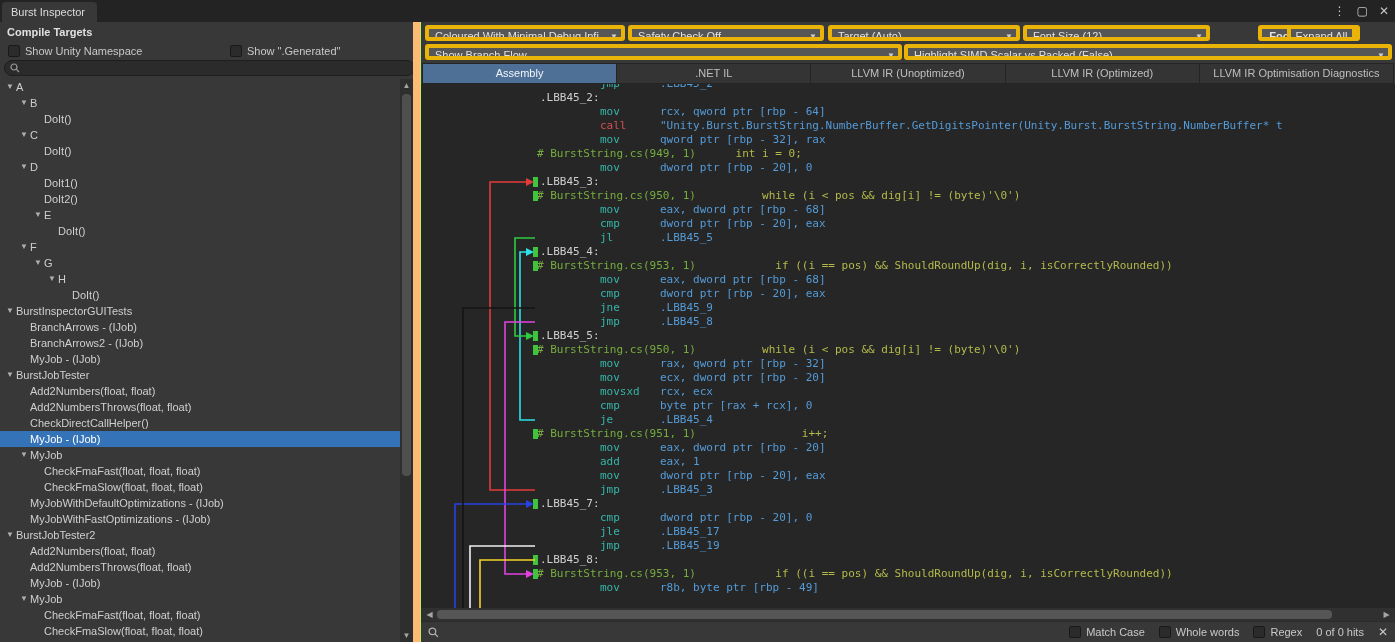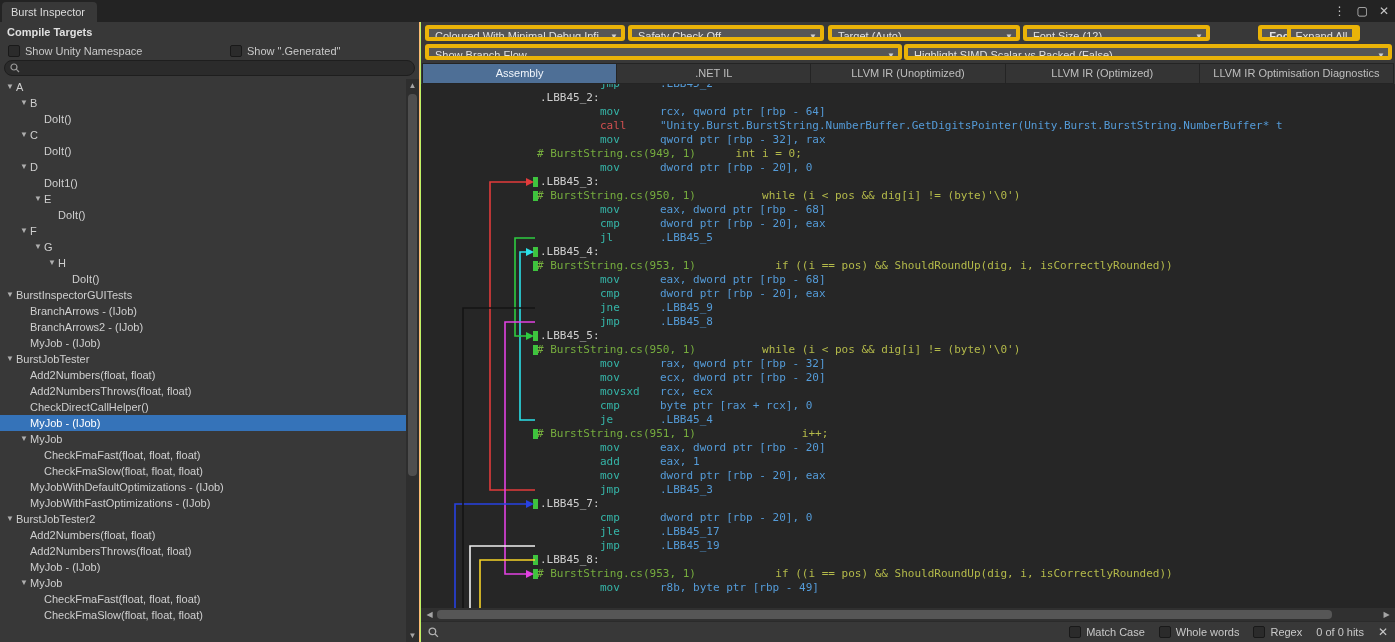--- a/index.html
+++ b/index.html
@@ -11,21 +11,21 @@
   .titlebar { position:absolute; left:0; top:0; width:100%; height:22px; background:#232323; }
   .titletab { position:absolute; left:2px; top:2px; height:20px; padding:0 12px 0 9px;
               background:#383838; border-radius:4px 4px 0 0; color:#dcdcdc; font-size:11px;
               line-height:20px; white-space:nowrap; }
   .win-icons { position:absolute; right:6px; top:0; height:22px; display:flex; align-items:center;
                gap:11px; color:#c6c6c6; font-size:12px; }
   .win-icons span { cursor:default; }
 
   
   .left-panel { position:absolute; left:0; top:22px; width:420px; bottom:0; background:#383838;
-                border-right:1px solid #fdba74; overflow:hidden; }
+                border-right:7px solid #fdba74; overflow:hidden; }
   .lp-title { position:absolute; left:7px; top:4px; font-size:11px; font-weight:bold; color:#e0e0e0; }
   .check { position:absolute; top:23px; display:flex; gap:5px;
            font-size:11px; color:#c9c9c9; }
   .box { width:12px; height:12px; background:#2b2b2b; border:1px solid #191919; border-radius:2px; }
   .searchbox { position:absolute; left:4px; top:38px; width:411px; height:16px; background:#2b2b2b;
                border:1px solid #1e1e1e; border-radius:8px; display:flex; align-items:center;
                padding-left:5px; gap:4px; }
   .tree { position:absolute; left:0; top:57px; right:13px; bottom:0; overflow:hidden;
           font-size:11px; color:#cfcfcf; }
   .tree-row { height:16px; line-height:16px; display:flex; align-items:center; white-space:nowrap; }
@@ -146,20 +146,24 @@
           <span class="tri"></span>
           <span>DoIt()</span>
         </div>
         <div class="tree-row" style="padding-left: 18px;">
           <span class="tri">▼</span>
           <span>D</span>
         </div>
         <div class="tree-row" style="padding-left: 32px;">
           <span class="tri"></span>
           <span>DoIt1()</span>
+        </div>
+        <div class="tree-row" style="padding-left: 32px;">
+          <span class="tri"></span>
+          <span>DoIt2()</span>
         </div>
         <div class="tree-row" style="padding-left: 32px;">
           <span class="tri">▼</span>
           <span>E</span>
         </div>
         <div class="tree-row" style="padding-left: 46px;">
           <span class="tri"></span>
           <span>DoIt()</span>
         </div>
         <div class="tree-row" style="padding-left: 18px;">

